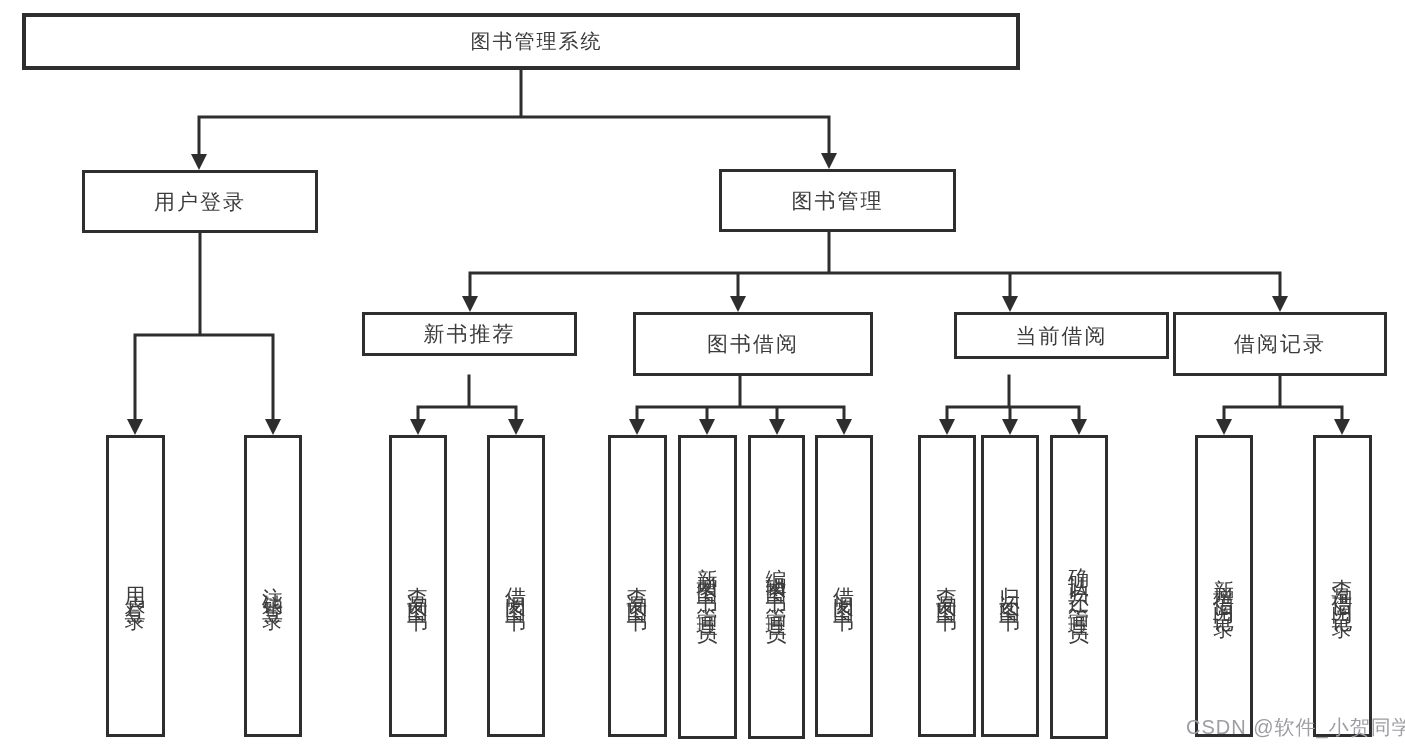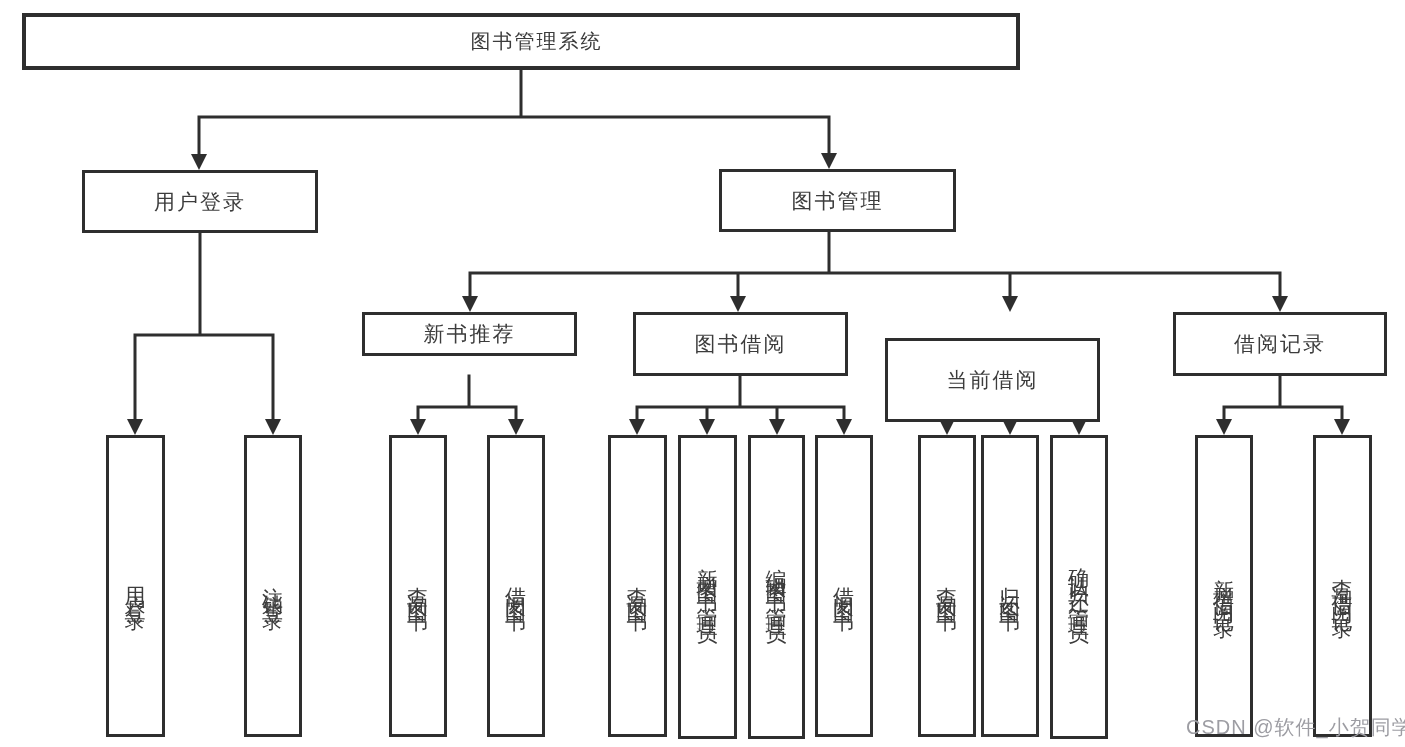--- a/index.html
+++ b/index.html
@@ -118,24 +118,24 @@
   <div class="box" style="left:82px;top:170px;width:236px;height:63px;">
     <span class="lbl">用户登录</span>
   </div>
   <div class="box" style="left:711px;top:169px;width:237px;height:63px;margin-left:8px;">
     <span class="lbl">图书管理</span>
   </div>
 
   <div class="box" style="left:362px;top:312px;width:215px;height:44px;">
     <span class="lbl">新书推荐</span>
   </div>
-  <div class="box" style="left:633px;top:312px;width:215px;height:64px;">
+  <div class="box" style="left:633px;top:312px;width:240px;height:64px;">
     <span class="lbl">图书借阅</span>
   </div>
-  <div class="box" style="left:885px;top:312px;width:215px;height:84px;margin-top:26px;">
+  <div class="box" style="left:954px;top:312px;width:215px;height:47px;">
     <span class="lbl">当前借阅</span>
   </div>
   <div class="box" style="left:1173px;top:312px;width:214px;height:64px;">
     <span class="lbl">借阅记录</span>
   </div>
 
   <div class="box" style="left:106px;top:435px;width:59px;height:302px;">
     <span class="vlbl">用户登录</span>
   </div>
   <div class="box" style="left:244px;top:435px;width:58px;height:302px;">

